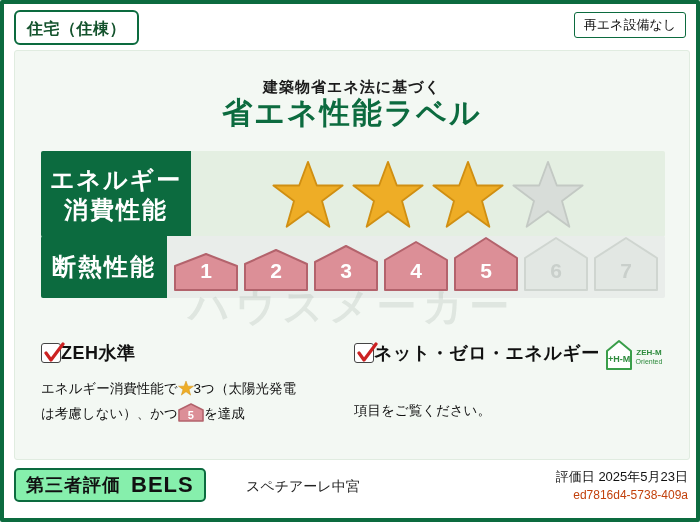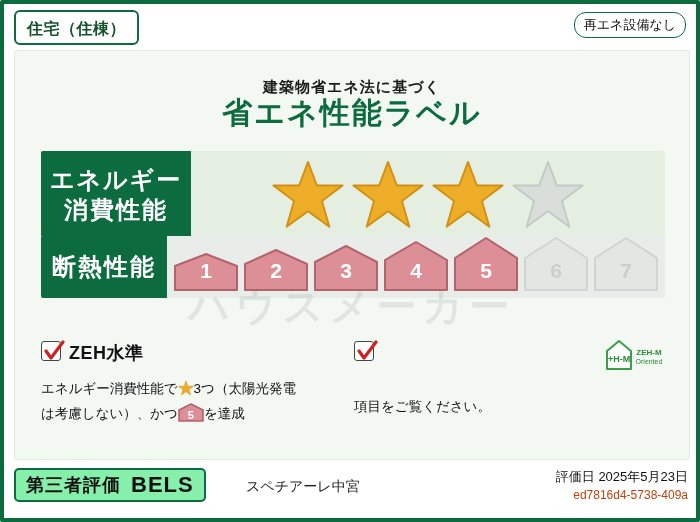--- a/index.html
+++ b/index.html
@@ -24,21 +24,21 @@
     border-radius: 6px;
     background: #ffffff;
     padding: 9px 11px 6px 11px;
     font-size: 16px; font-weight: bold; color: #14532d;
     letter-spacing: 0.5px;
     line-height: 1;
   }
   .tag-renew {
     position: absolute; right: 10px; top: 8px;
     border: 1.5px solid #0c6b3f;
-    border-radius: 12px;
+    border-radius: 3px;
     background: #ffffff;
     padding: 5px 9px 6px 9px;
     font-size: 13px; color: #111111; font-weight: normal;
     line-height: 1;
   }
   
   .panel {
     position: absolute;
     left: 10px; top: 46px;
     width: 676px; height: 410px;
@@ -124,21 +124,21 @@
     z-index: 5;
     margin-top: 32px;
   }
   
   .info {
     position: absolute;
     left: 26px; top: 290px; width: 626px; height: 110px;
     display: flex;
   }
   .info-col { width: 50%; position: relative; padding-right: 14px; }
-  .info-head { display: flex; align-items: flex-start; gap: 8px; }
+  .info-head { display: flex; align-items: center; gap: 0; }
   .check {
     width: 20px; height: 20px;
     border: 1.6px solid #444444;
     border-radius: 3px;
     background: #ffffff;
     position: relative;
     flex: 0 0 auto;
   }
   .check svg { position: absolute; left: 1px; top: -2px; }
   .info-title {
@@ -302,20 +302,21 @@
         </div>
       </div>
 
       <div class="info-col">
         <div class="info-head">
           <span class="check">
             <svg width="22" height="24" viewBox="0 0 22 24">
                 <path d="M3 11 L8 18 L20 2" fill="none" stroke="#cc2222" stroke-width="3.2" stroke-linecap="round" stroke-linejoin="round"></path>
               </svg>
           </span>
+          <span class="info-title">ネット・ゼロ・エネルギー</span>
         </div>
         <span class="zehm-badge">
           <svg width="66" height="40" viewBox="0 0 66 40">
             <path d="M8 16 L20 6 L32 16 L32 34 L8 34 Z" fill="#ffffff" stroke="#3a9e4a" stroke-width="2" stroke-linejoin="round"></path>
             <text x="20" y="27" font-family="Liberation Sans, sans-serif" font-size="9" font-weight="bold" fill="#2e8b3d" text-anchor="middle">+H-M</text>
             <text x="50" y="20" font-family="Liberation Sans, sans-serif" font-size="8" font-weight="bold" fill="#2e8b3d" text-anchor="middle">ZEH-M</text>
             <text x="50" y="29" font-family="Liberation Sans, sans-serif" font-size="7" fill="#2e8b3d" text-anchor="middle">Oriented</text>
           </svg>
         </span>
         <div class="info-body">

